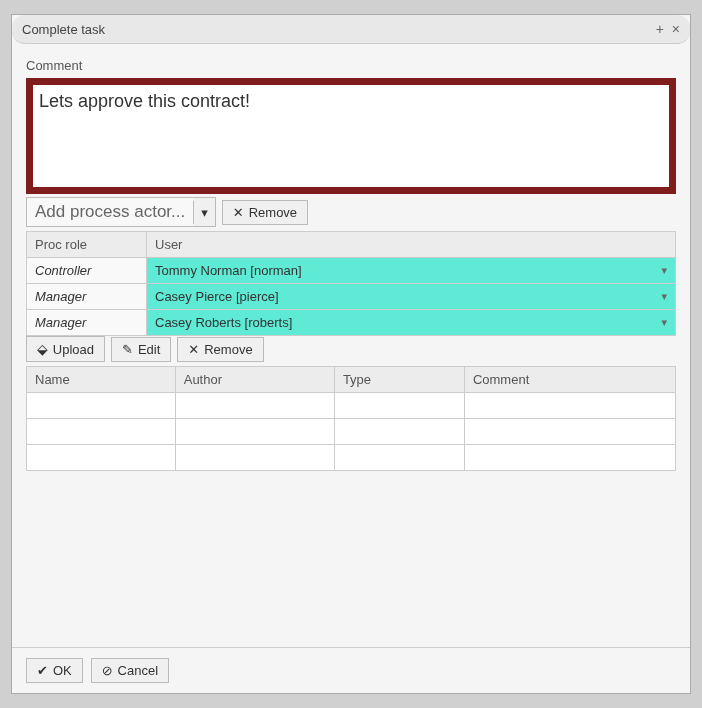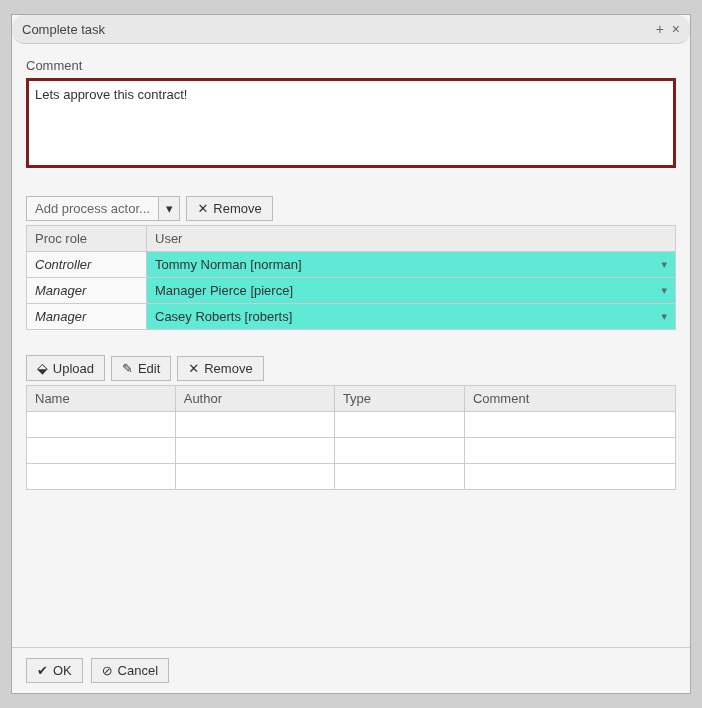--- a/index.html
+++ b/index.html
@@ -41,34 +41,34 @@
       font-size: 14px;
     }
     .title-actions span {
       cursor: pointer;
     }
     .dialog-body {
       padding: 14px 14px;
       flex: 1;
       display: flex;
       flex-direction: column;
-      gap: 25px;
+      gap: 0;
     }
     .section-label {
       font-size: 13px;
       color: #555;
       margin-bottom: 5px;
     }
     textarea {
       width: 100%;
-      height: 90px;
-      border: 3px solid #7f1d1d;
+      height: 116px;
+      border: 7px solid #7f1d1d;
       background: #fff;
       padding: 6px;
-      font-size: 13px;
+      font-size: 18px;
       resize: none;
       font-family: Arial, sans-serif;
       color: #333;
     }
     .toolbar {
       display: flex;
       gap: 6px;
       align-items: center;
       margin-bottom: 4px;
     }
@@ -84,21 +84,21 @@
       color: #333;
     }
     .dropdown-btn {
       background: #f0f0f0;
       border: 1px solid #bbb;
       display: flex;
       align-items: center;
     }
     .dropdown-btn .main-label {
       padding: 4px 8px;
-      font-size: 13px;
+      font-size: 17px;
       color: #666;
       background: #f8f8f8;
     }
     .dropdown-btn .arrow-part {
       padding: 4px 7px;
       border-left: 1px solid #bbb;
       background: #f0f0f0;
       cursor: pointer;
     }
     table {
@@ -196,21 +196,21 @@
         <div class="user-cell">
           <span>Tommy Norman [norman]</span>
           <span class="chevron-icon">▾</span>
         </div>
       </td>
     </tr>
             <tr>
       <td class="proc-role-col">Manager</td>
       <td class="user-col">
         <div class="user-cell">
-          <span>Manager Pierce [pierce]</span>
+          <span>Casey Pierce [pierce]</span>
           <span class="chevron-icon">▾</span>
         </div>
       </td>
     </tr>
             <tr>
       <td class="proc-role-col">Manager</td>
       <td class="user-col">
         <div class="user-cell">
           <span>Casey Roberts [roberts]</span>
           <span class="chevron-icon">▾</span>

